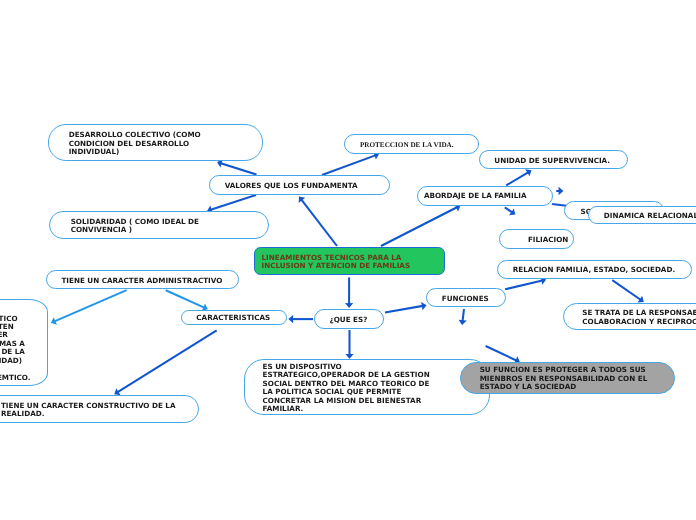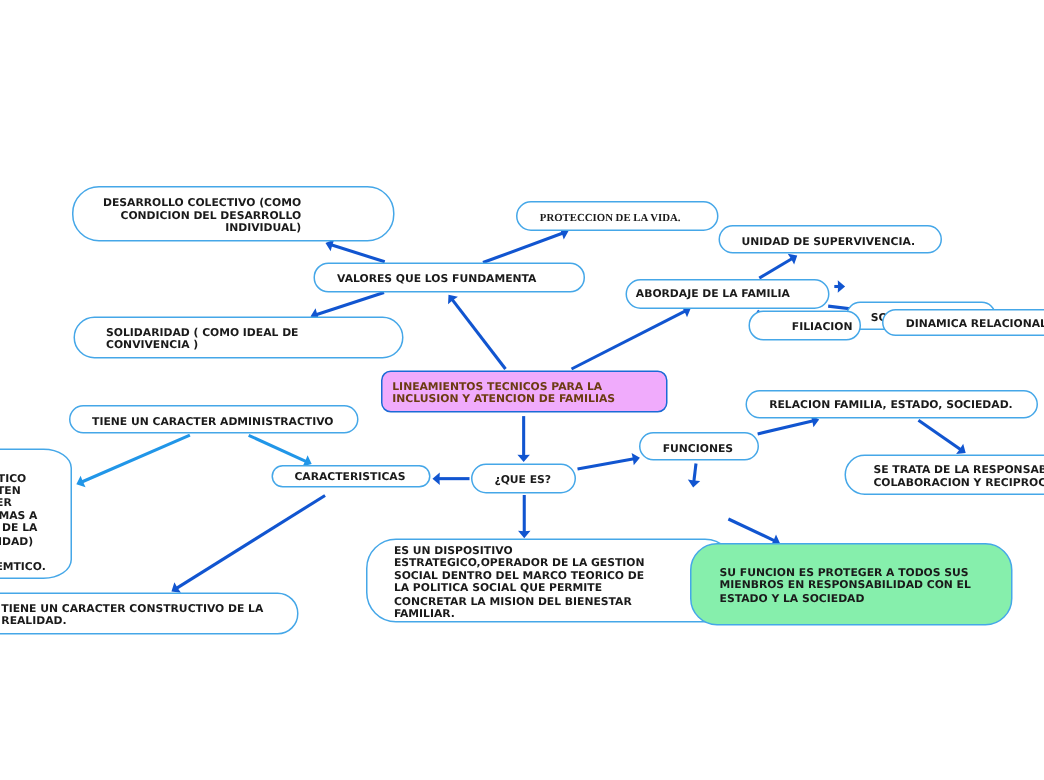--- a/index.html
+++ b/index.html
@@ -99,55 +99,55 @@
       <g>
         <line x1="126.6" y1="290.1" x2="54.47852442379338" y2="321.34946365785436" stroke="#2196E8" stroke-width="2.05" stroke-linecap="butt"></line>
         <path d="M 50.9 322.9 L 53.74616509145725 317.1439732217292 L 55.212580715853555 321.03140492100397 L 57.046024486279954 324.75980725185354 Z" fill="#2196E8"></path>
       </g>
       <g>
         <line x1="165.8" y1="290.2" x2="204.24986027150678" y2="307.6855316948995" stroke="#2196E8" stroke-width="2.05" stroke-linecap="butt"></line>
         <path d="M 207.8 309.3 L 201.62160817031184 311.0492782508345 L 203.52162648104664 307.3543587092379 L 205.05752789655133 303.49385267481046 Z" fill="#2196E8"></path>
       </g>
     </svg>
   <div id="nodelayer">
-      <div class="node" style="left: 48.2px; top: 124.2px; width: 215px; height: 37.2px; padding-left: 19.5px; border-radius: 18px; border-color: rgb(69, 167, 232); color: rgb(26, 26, 26); background: rgb(255, 255, 255); text-align: right;"><span class="txt">DESARROLLO COLECTIVO (COMO
+      <div class="node" style="left: 48.2px; top: 124.2px; width: 215px; height: 37.2px; padding-left: 19.5px; border-radius: 18px; border-color: rgb(69, 167, 232); color: rgb(26, 26, 26); background: rgb(255, 255, 255);"><span class="txt">DESARROLLO COLECTIVO (COMO
 CONDICION DEL DESARROLLO
 INDIVIDUAL)</span></div>
       <div class="node" style="left: 209px; top: 175.2px; width: 181px; height: 19.8px; padding-left: 14.7px; border-radius: 9.9px; border-color: rgb(69, 167, 232); color: rgb(26, 26, 26); background: rgb(255, 255, 255);"><span class="txt">VALORES QUE LOS FUNDAMENTA</span></div>
       <div class="node" style="left: 45.9px; top: 270.4px; width: 193.6px; height: 19.1px; padding-left: 14.5px; border-radius: 9.55px; border-color: rgb(69, 167, 232); color: rgb(26, 26, 26); background: rgb(255, 255, 255);"><span class="txt">TIENE UN CARACTER ADMINISTRACTIVO</span></div>
       <div class="node" style="left: 49.2px; top: 211.2px; width: 219.4px; height: 27.9px; padding-left: 20.5px; border-radius: 13.95px; border-color: rgb(69, 167, 232); color: rgb(26, 26, 26); background: rgb(255, 255, 255);"><span class="txt">SOLIDARIDAD ( COMO IDEAL DE
 CONVIVENCIA )</span></div>
       <div class="node" style="left: -119.8px; top: 299.4px; width: 167.3px; height: 87.1px; padding-left: 14.5px; border-radius: 19px / 13px; border-color: rgb(69, 167, 232); color: rgb(26, 26, 26); background: rgb(255, 255, 255);"><span class="txt">
 ES UN DOCUMENTO  POLITICO
 Y TECNICO QUE LE PERMITEN
 ORIENTAR, Y DESARROLLER
 ACCIONES Y LOS PROGRAMAS A
 FAVOR DE LAS FAMILIAS ( DE LA
 LA DIVERSIDAD FAMILIARIDAD)
 
 MULTIDIMENSIONAL SISTEMTICO.</span></div>
       <div class="node" style="left: 180.5px; top: 309.5px; width: 106.8px; height: 15px; padding-left: 14.8px; border-radius: 9.8px; border-color: rgb(69, 167, 232); color: rgb(26, 26, 26); background: rgb(255, 255, 255);"><span class="txt">CARACTERISTICAS</span></div>
       <div class="node" style="left: -14.6px; top: 395.4px; width: 213.1px; height: 27.8px; padding-left: 14.5px; border-radius: 13.9px; border-color: rgb(69, 167, 232); color: rgb(26, 26, 26); background: rgb(255, 255, 255);"><span class="txt">TIENE UN CARACTER CONSTRUCTIVO DE LA
 REALIDAD.</span></div>
-      <div class="node c-center" style="left: 253.5px; top: 247.3px; width: 191.4px; height: 27.4px; padding-left: 7px; border-radius: 6.5px; border-color: rgb(27, 106, 214); color: rgb(107, 59, 18); background: #f0abfc;"><span class="txt">LINEAMIENTOS TECNICOS PARA LA
+      <div class="node c-center" style="left: 253.5px; top: 247.3px; width: 191.4px; height: 27.4px; padding-left: 7px; border-radius: 6.5px; border-color: rgb(27, 106, 214); color: rgb(107, 59, 18); background: #22c55e;"><span class="txt">LINEAMIENTOS TECNICOS PARA LA
 INCLUSION Y ATENCION DE FAMILIAS</span></div>
       <div class="node" style="left: 314px; top: 308.6px; width: 69.6px; height: 20.4px; padding-left: 14.6px; border-radius: 10.2px; border-color: rgb(69, 167, 232); color: rgb(26, 26, 26); background: rgb(255, 255, 255);"><span class="txt">¿QUE ES?</span></div>
       <div class="node" style="left: 243.8px; top: 359.1px; width: 246px; height: 55.8px; padding-left: 17.8px; border-radius: 20px; border-color: rgb(69, 167, 232); color: rgb(26, 26, 26); background: rgb(255, 255, 255);"><span class="txt">ES UN DISPOSITIVO
 ESTRATEGICO,OPERADOR DE LA GESTION
 SOCIAL DENTRO DEL MARCO TEORICO DE
 LA POLITICA SOCIAL QUE PERMITE
 CONCRETAR LA MISION DEL BIENESTAR
 FAMILIAR.</span></div>
       <div class="node" style="left: 344.1px; top: 133.8px; width: 134.5px; height: 20px; padding-left: 14.8px; border-radius: 10px; border-color: rgb(69, 167, 232); color: rgb(26, 26, 26); background: rgb(255, 255, 255); font-family: Liberation Serif, serif;"><span class="txt">PROTECCION DE LA VIDA.</span></div>
       <div class="node" style="left: 416.9px; top: 185.5px; width: 136.1px; height: 20px; padding-left: 6px; border-radius: 10px; border-color: rgb(69, 167, 232); color: rgb(26, 26, 26); background: rgb(255, 255, 255);"><span class="txt">ABORDAJE DE LA FAMILIA</span></div>
       <div class="node" style="left: 478.8px; top: 150px; width: 149px; height: 19.2px; padding-left: 14.5px; border-radius: 9.6px; border-color: rgb(69, 167, 232); color: rgb(26, 26, 26); background: rgb(255, 255, 255);"><span class="txt">UNIDAD DE SUPERVIVENCIA.</span></div>
       <div class="node" style="left: 563.7px; top: 177.3px; width: 100.2px; height: 19.2px; padding-left: 15.8px; border-radius: 9.6px; border-color: rgb(69, 167, 232); color: rgb(26, 26, 26); background: rgb(255, 255, 255); margin-top: 24px;"><span class="txt">SOCIOCULTURAL</span></div>
       <div class="node" style="left: 588.3px; top: 205.5px; width: 145px; height: 18.7px; padding-left: 14.5px; border-radius: 9.35px; border-color: rgb(69, 167, 232); color: rgb(26, 26, 26); background: rgb(255, 255, 255);"><span class="txt">DINAMICA RELACIONAL</span></div>
-      <div class="node" style="left: 498.9px; top: 207px; width: 75.3px; height: 19.7px; padding-left: 28px; border-radius: 9.85px; border-color: rgb(69, 167, 232); color: rgb(26, 26, 26); background: rgb(255, 255, 255);"><span class="txt">FILIACION</span></div>
+      <div class="node" style="left: 498.9px; top: 229px; width: 75.3px; height: 19.7px; padding-left: 28px; border-radius: 9.85px; border-color: rgb(69, 167, 232); color: rgb(26, 26, 26); background: rgb(255, 255, 255);"><span class="txt">FILIACION</span></div>
       <div class="node" style="left: 426.3px; top: 288px; width: 79.3px; height: 19.3px; padding-left: 14.5px; border-radius: 9.65px; border-color: rgb(69, 167, 232); color: rgb(26, 26, 26); background: rgb(255, 255, 255);"><span class="txt">FUNCIONES</span></div>
       <div class="node" style="left: 497.3px; top: 259.7px; width: 194.9px; height: 19.5px; padding-left: 14.5px; border-radius: 9.75px; border-color: rgb(69, 167, 232); color: rgb(26, 26, 26); background: rgb(255, 255, 255);"><span class="txt">RELACION FAMILIA, ESTADO, SOCIEDAD.</span></div>
       <div class="node" style="left: 563.1px; top: 302.6px; width: 185px; height: 27.9px; padding-left: 18.2px; border-radius: 13.95px; border-color: rgb(69, 167, 232); color: rgb(26, 26, 26); background: rgb(255, 255, 255);"><span class="txt">SE TRATA DE LA RESPONSABILIDAD
 COLABORACION Y RECIPROCIDAD</span></div>
-      <div class="node" style="left: 459.7px; top: 361.9px; width: 214.9px; height: 55px; padding-left: 19px; border-radius: 18px; border-color: rgb(69, 167, 232); color: rgb(26, 26, 26); background: #86efac;"><span class="txt">SU FUNCION ES PROTEGER A TODOS SUS
+      <div class="node" style="left: 459.7px; top: 361.9px; width: 214.9px; height: 32px; padding-left: 19px; border-radius: 18px; border-color: rgb(69, 167, 232); color: rgb(26, 26, 26); background: #a3a3a3;"><span class="txt">SU FUNCION ES PROTEGER A TODOS SUS
 MIENBROS EN RESPONSABILIDAD CON EL
 ESTADO Y LA SOCIEDAD</span></div>
     </div>
 </div>
 
 </body></html>

